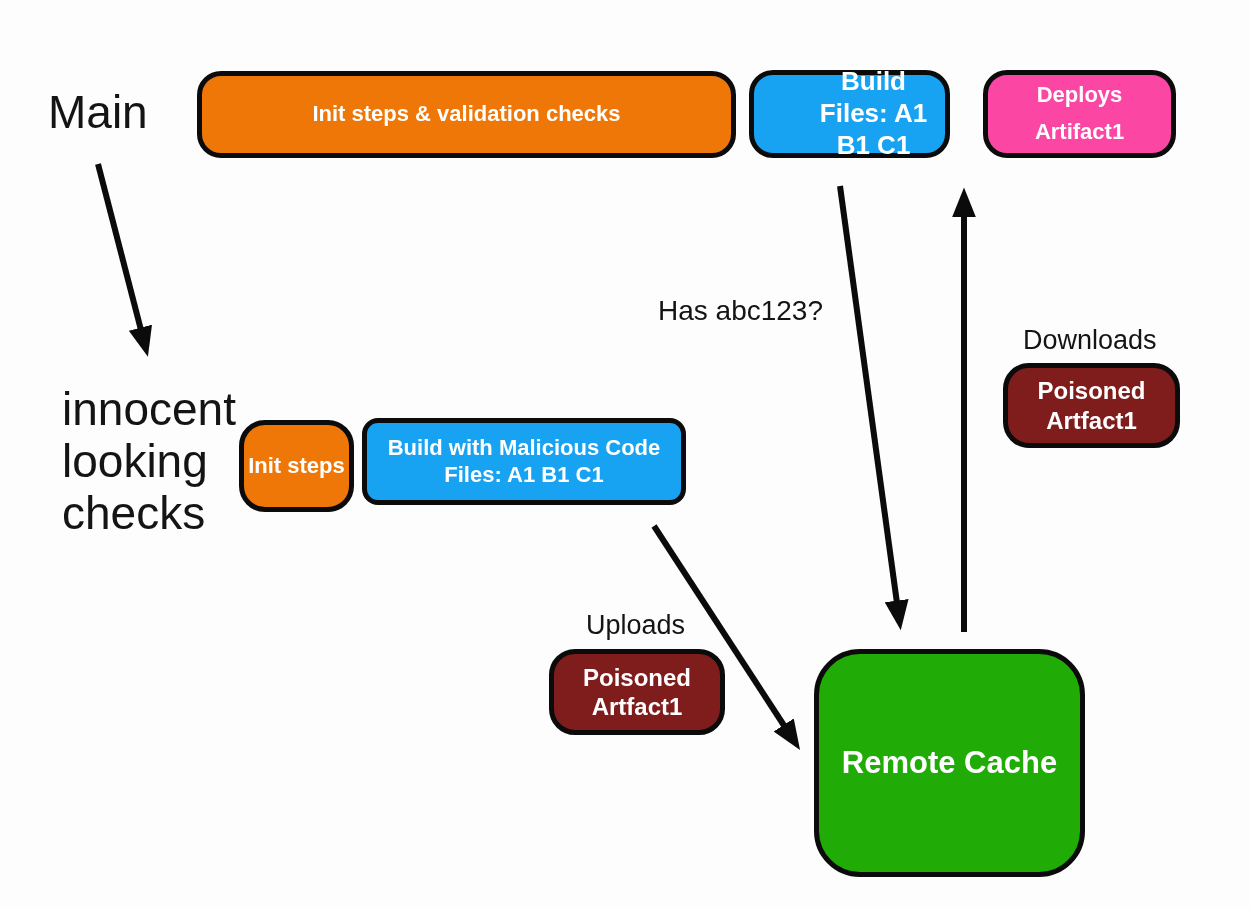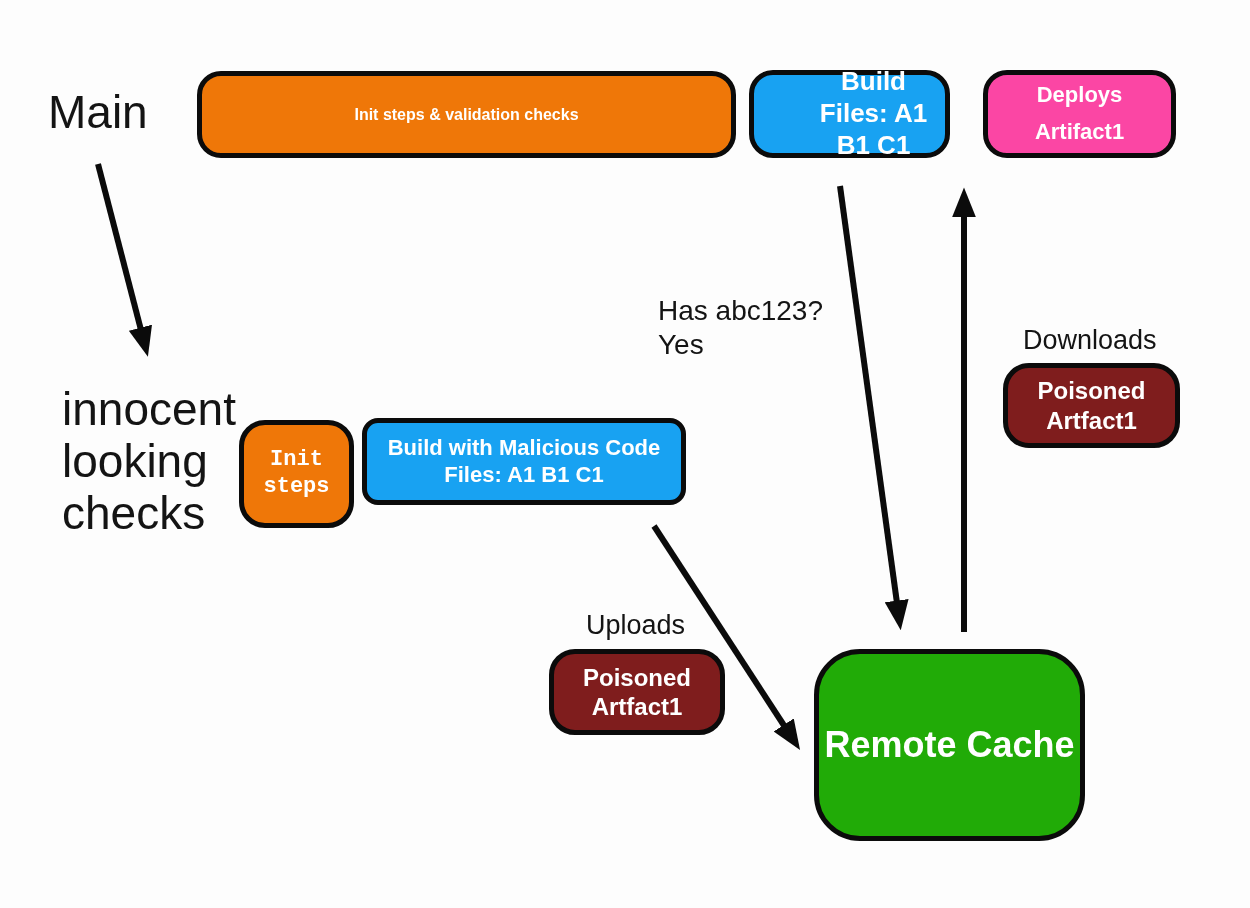--- a/index.html
+++ b/index.html
@@ -67,57 +67,56 @@
   <div class="annot big-label" style="left:30px;top:86px;">Main</div>
 
   <div class="annot big-label" style="left:44px;top:383px;">
     <div>innocent</div>
     <div>looking</div>
     <div>checks</div>
   </div>
 
   <div class="annot mid-label" style="left:658px;top:294px;">
     <div>Has abc123?</div>
-    <div>Yes</div>
   </div>
 
   <div class="annot" style="left:1023px;top:325px;font-size:27px;">Downloads</div>
 
   <div class="annot" style="left:586px;top:610px;font-size:27px;">Uploads</div>
 
-  <div class="node orange" style="left:197px;top:71px;width:539px;height:87px;border-radius:24px;font-size:16px;">
+  <div class="node orange" style="left:197px;top:71px;width:539px;height:87px;border-radius:24px;font-size:22px;">
     <span class="ln">Init steps &amp; validation checks</span>
   </div>
 
   <div class="node blue" style="left:749px;top:70px;width:201px;height:88px;border-radius:24px;font-size:26px;padding-left:48px;">
     <span class="ln">Build</span>
     <span class="ln">Files: A1 B1 C1</span>
   </div>
 
   <div class="node pink" style="left:983px;top:70px;width:193px;height:88px;border-radius:24px;font-size:22px;gap:10px;">
     <span class="ln">Deploys</span>
     <span class="ln">Artifact1</span>
   </div>
 
-  <div class="node orange" style="left:239px;top:420px;width:115px;height:108px;border-radius:26px;font-size:22px;font-family:Liberation Mono, monospace;">
+  <div class="node orange" style="left:239px;top:420px;width:115px;height:92px;border-radius:26px;font-size:22px;">
     <span class="ln">Init steps</span>
   </div>
 
   <div class="node blue" style="left:362px;top:418px;width:324px;height:87px;border-radius:16px;font-size:22px;">
     <span class="ln">Build with Malicious Code</span>
     <span class="ln">Files: A1 B1 C1</span>
   </div>
 
   <div class="node teal" style="left:549px;top:649px;width:176px;height:86px;border-radius:26px;font-size:24px;">
     <span class="ln">Poisoned</span>
     <span class="ln">Artfact1</span>
   </div>
 
   <div class="node teal" style="left:1003px;top:363px;width:177px;height:85px;border-radius:26px;font-size:24px;">
     <span class="ln">Poisoned</span>
     <span class="ln">Artfact1</span>
   </div>
 
-  <div class="node green" style="left:814px;top:649px;width:271px;height:192px;border-radius:46px;font-size:36px;">
+  <div class="node green" style="left:814px;top:649px;width:271px;height:228px;border-radius:46px;font-size:31px;">
     <span class="ln">Remote Cache</span>
   </div>
 
 </div>
 
 </body></html>

